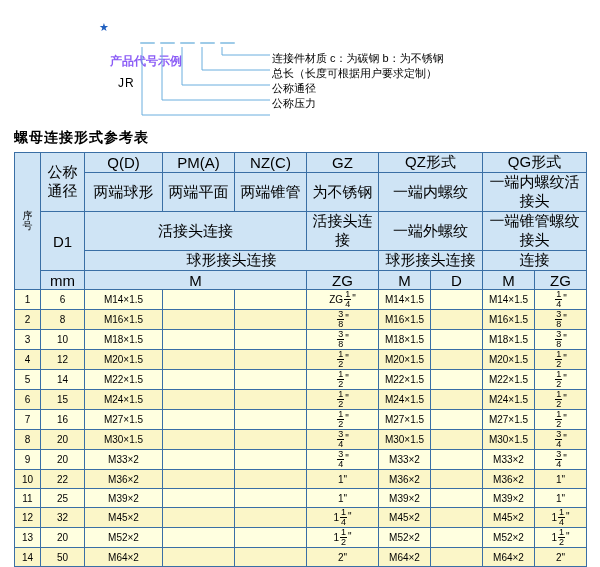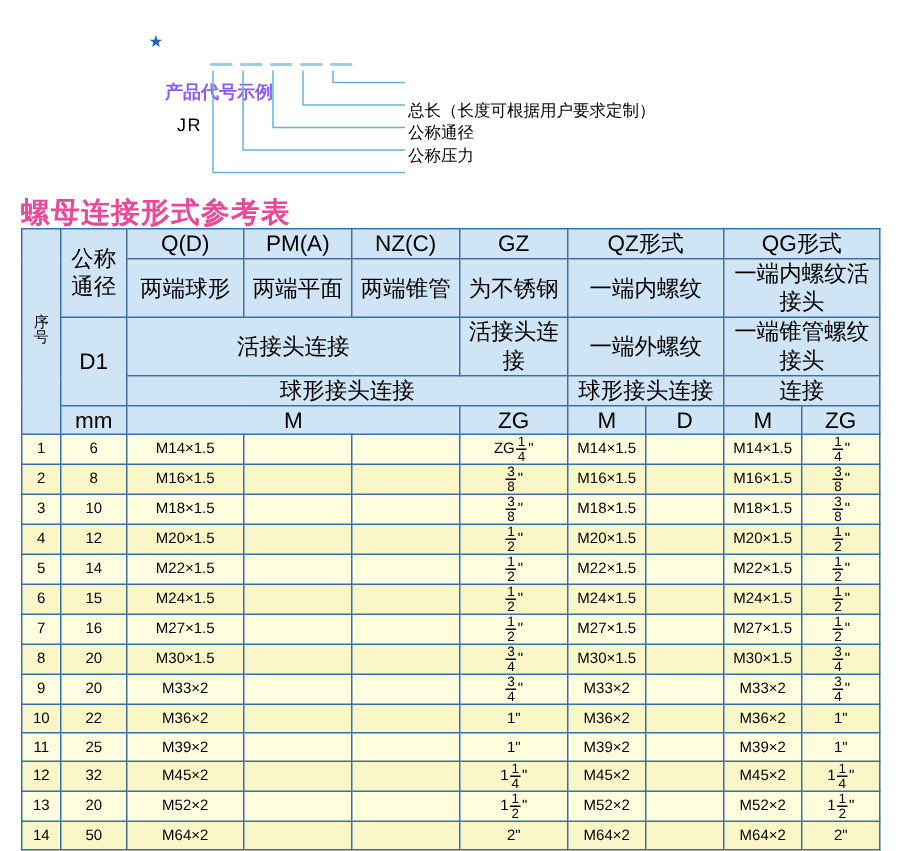--- a/index.html
+++ b/index.html
@@ -47,21 +47,21 @@
   }
   .anno.a0{left:272px;top:51px;}
   .anno.a1{left:272px;top:66px;}
   .anno.a2{left:272px;top:81px;}
   .anno.a3{left:272px;top:96px;}
   .anno.a4{left:272px;top:111px;}
 
   
   .section-title{
     position:absolute;left:14px;top:129px;
-    font-size:19px;font-weight:bold;color:#ec4899;
+    font-size:14px;font-weight:bold;color:#000000;
     letter-spacing:1px;
   }
 
   
   .table-wrap{
     position:absolute;left:14px;top:152px;
     width:572px;
   }
   table{
     border-collapse:collapse;
@@ -141,20 +141,21 @@
       <path d="M202,47 L202,70 L270,70"></path>
 
       <path d="M182,47 L182,85 L270,85"></path>
 
       <path d="M162,47 L162,100 L270,100"></path>
 
       <path d="M142,47 L142,115 L270,115"></path>
     </g>
   </svg>
 
+  <div class="anno a0">连接件材质  c：为碳钢  b：为不锈钢</div>
   <div class="anno a1">总长（长度可根据用户要求定制）</div>
   <div class="anno a2">公称通径</div>
   <div class="anno a3">公称压力</div>
 </div>
 
 <div class="section-title">螺母连接形式参考表</div>
 
 <div class="table-wrap">
   <table>
     <colgroup>

